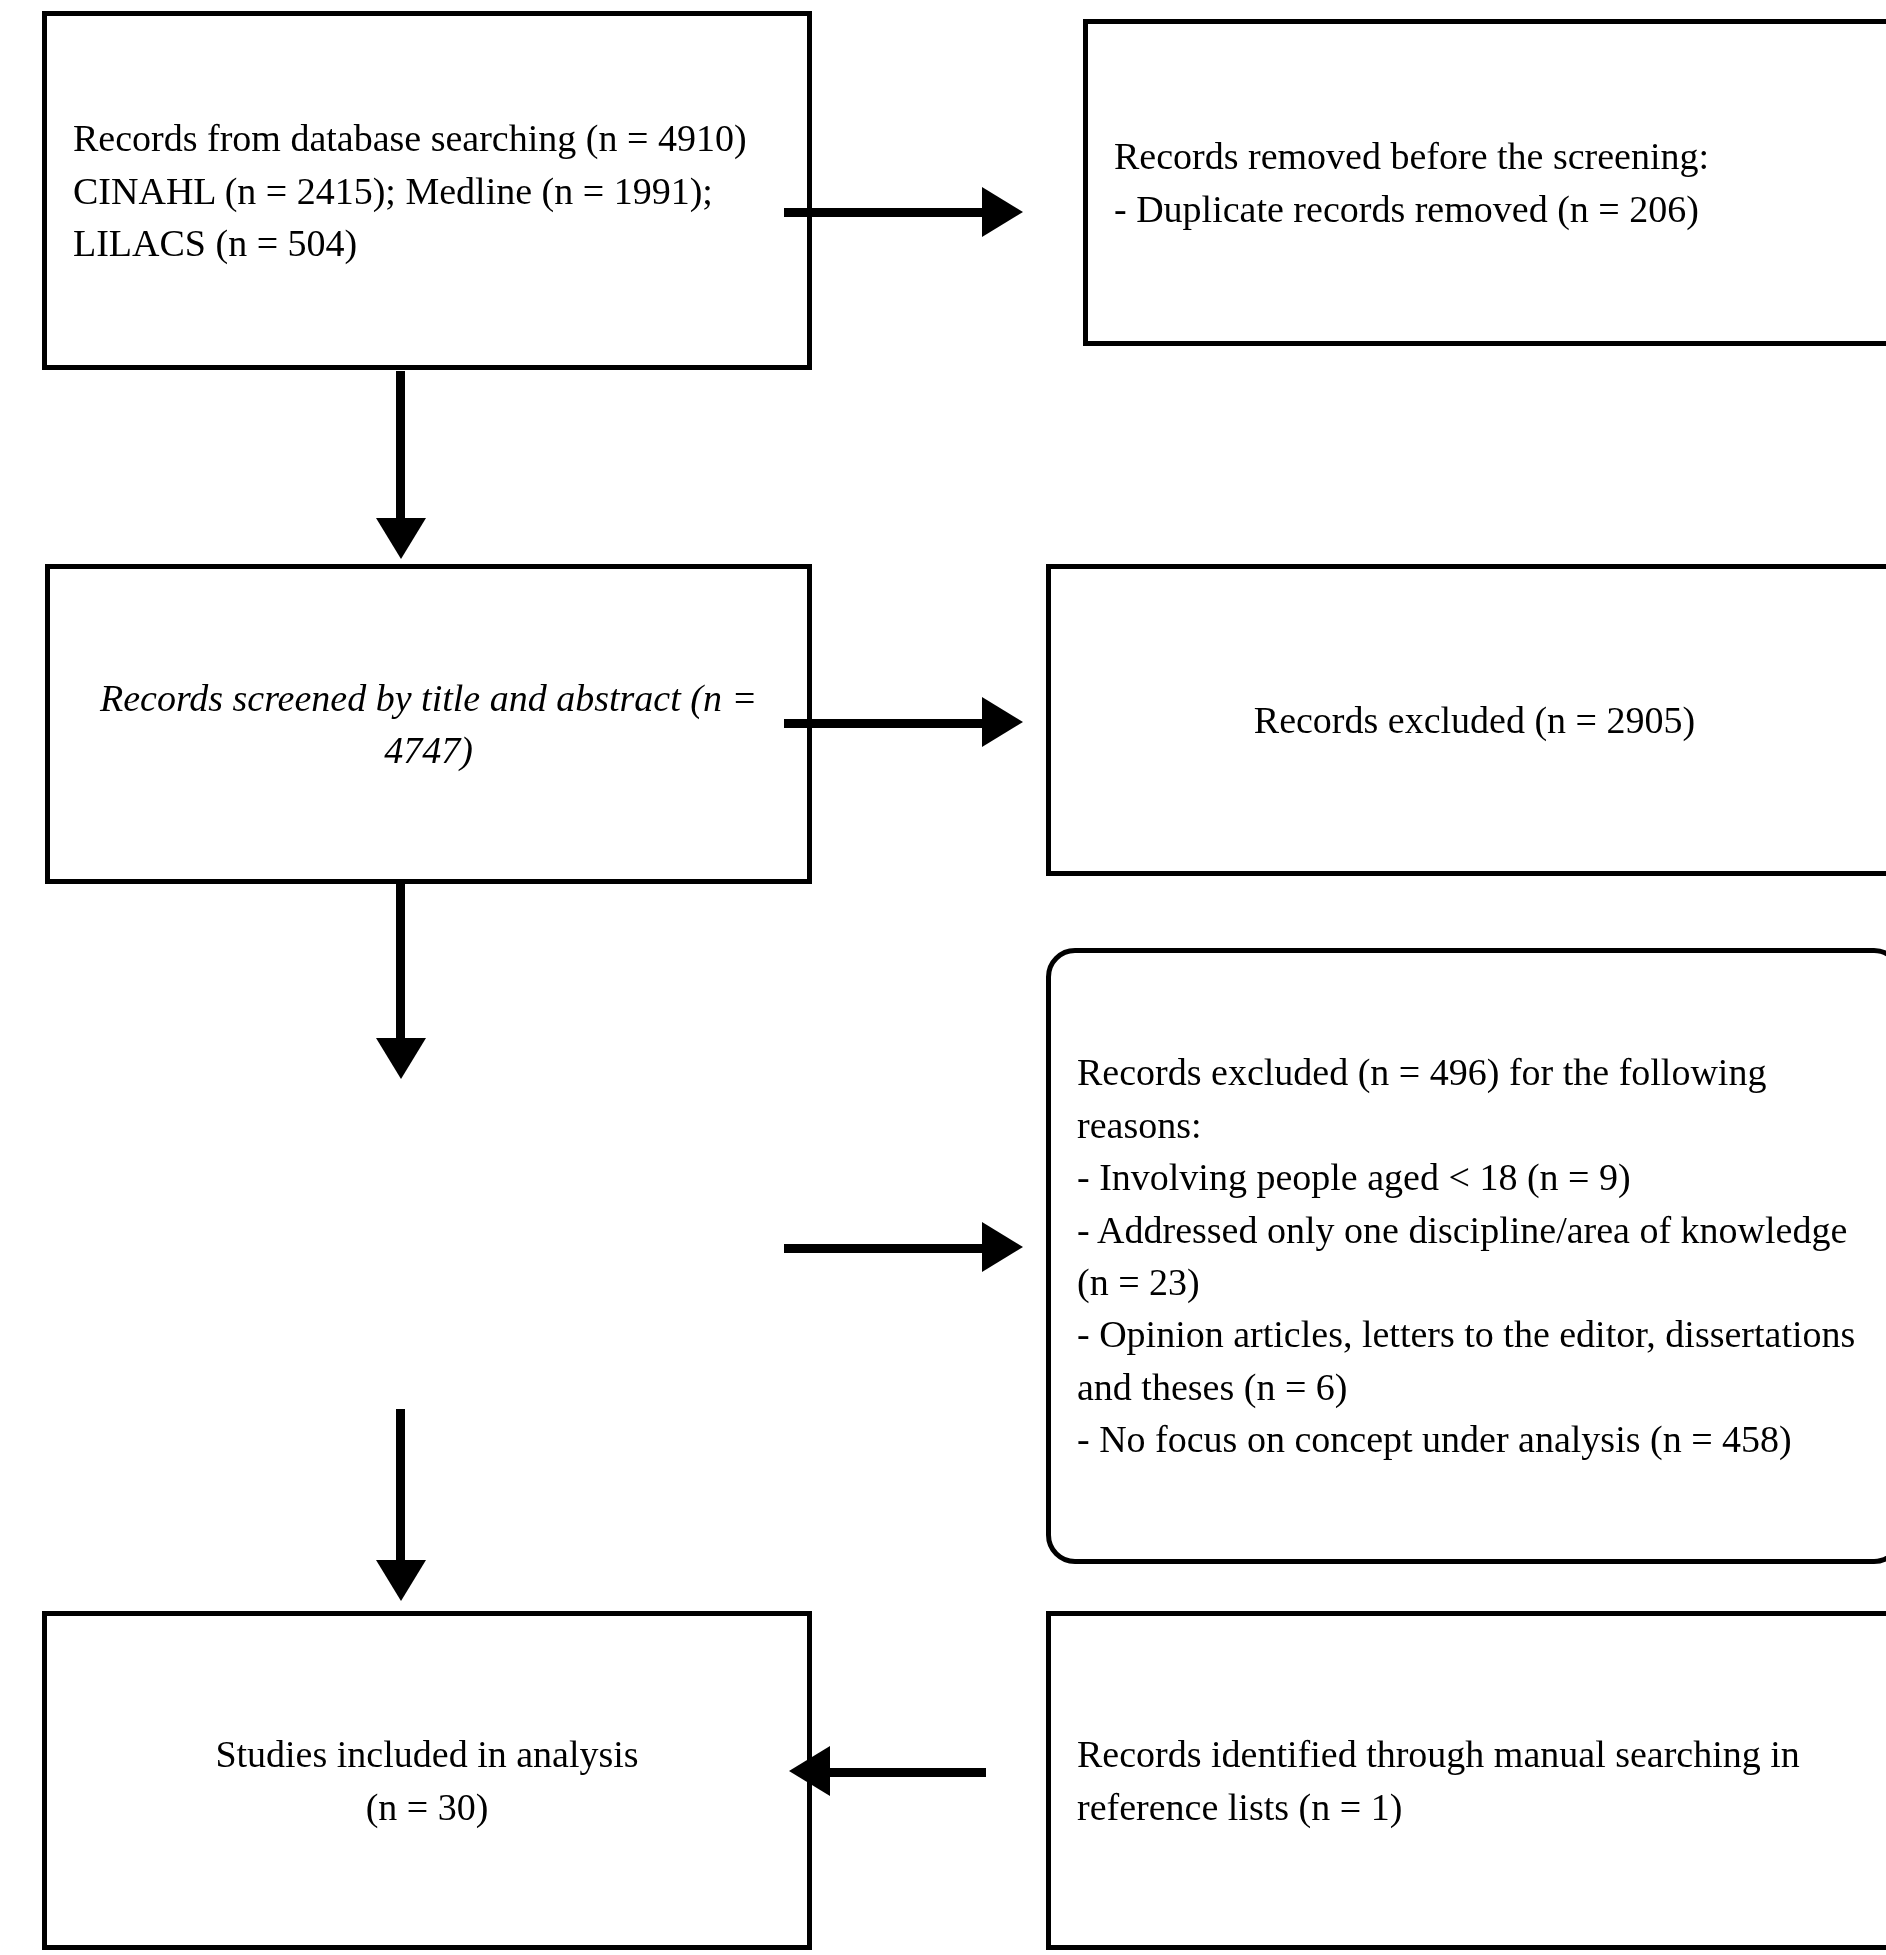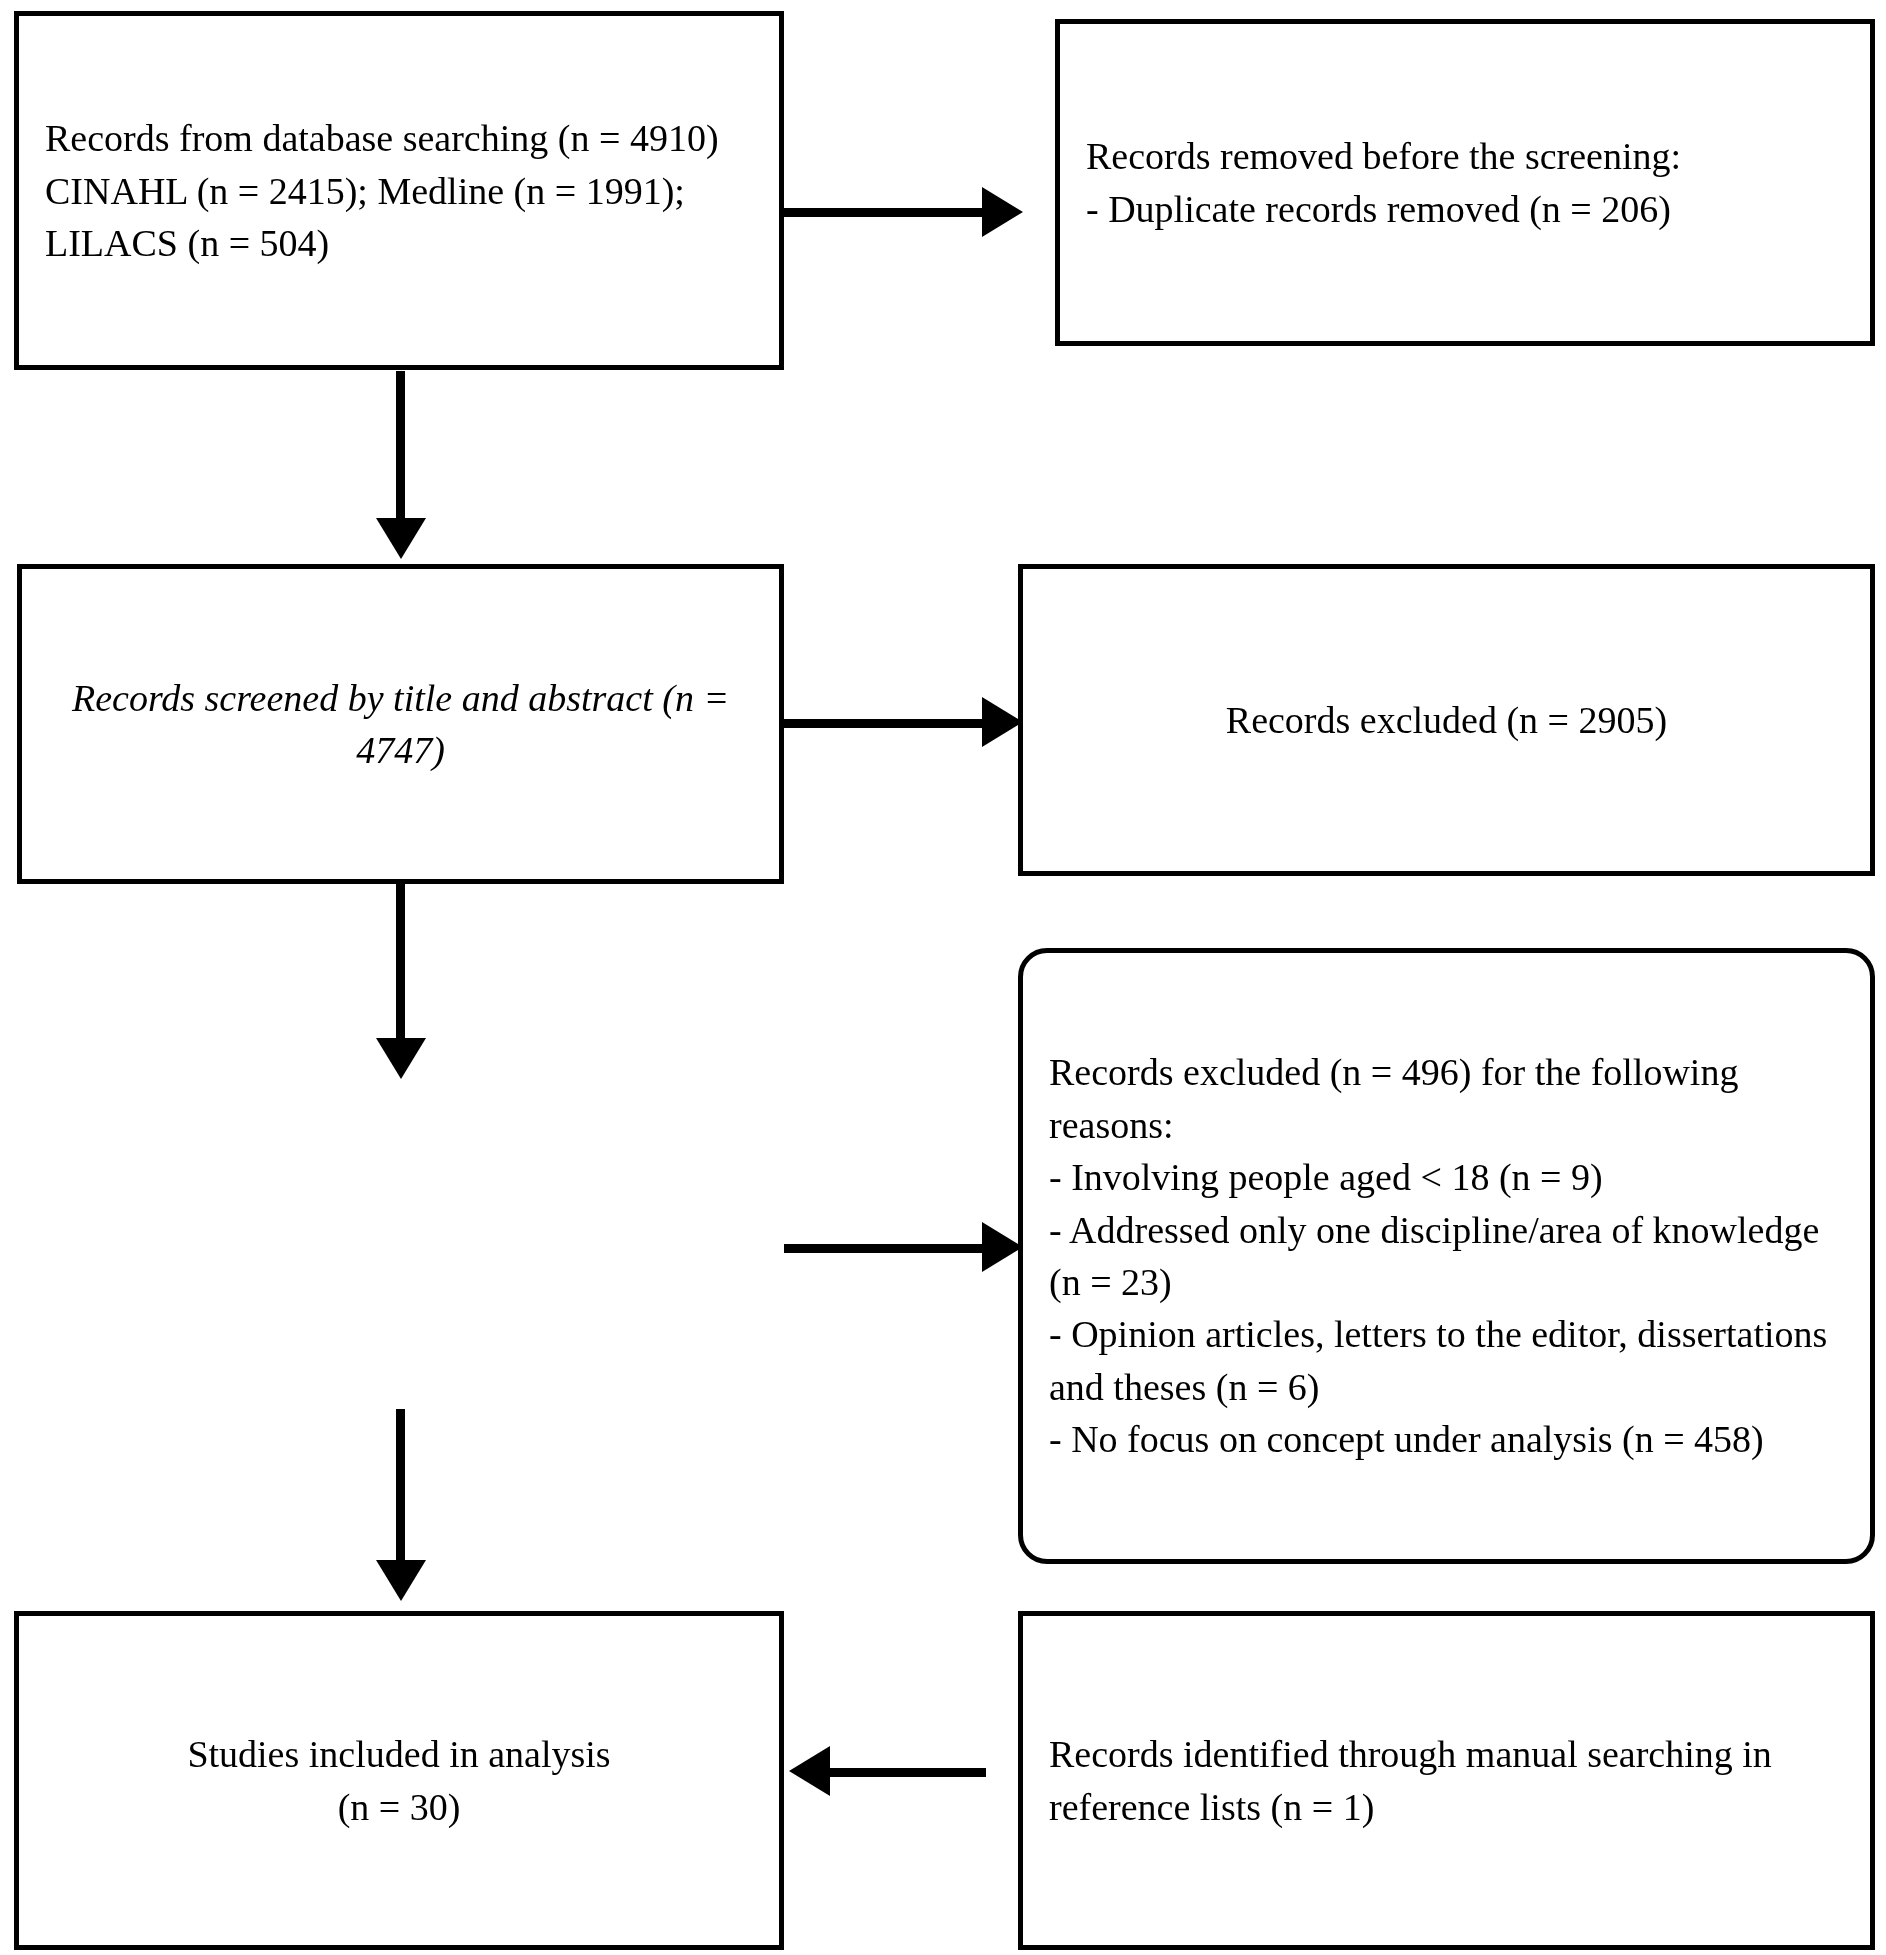--- a/index.html
+++ b/index.html
@@ -13,20 +13,21 @@
     color:#000000;
   }
   .node{
     position:absolute;
     box-sizing:border-box;
     border:5.7px solid #000000;
     background:#ffffff;
     display:flex;
     flex-direction:column;
     justify-content:center;
+    margin-left:28px;
   }
   .node .txt{
     font-size:38px;
     line-height:1.38;
     color:#000000;
     white-space:pre-wrap;
   }
   .node.left-al .txt{ text-align:left; padding:0 26px; }
   .node.ctr-al .txt{ text-align:center; padding:0 26px; }
 

